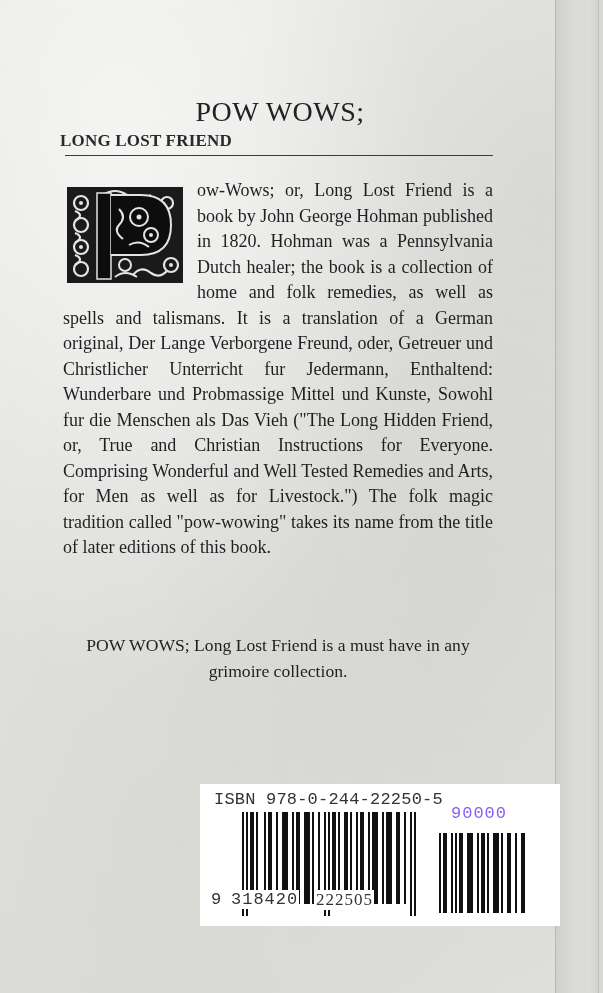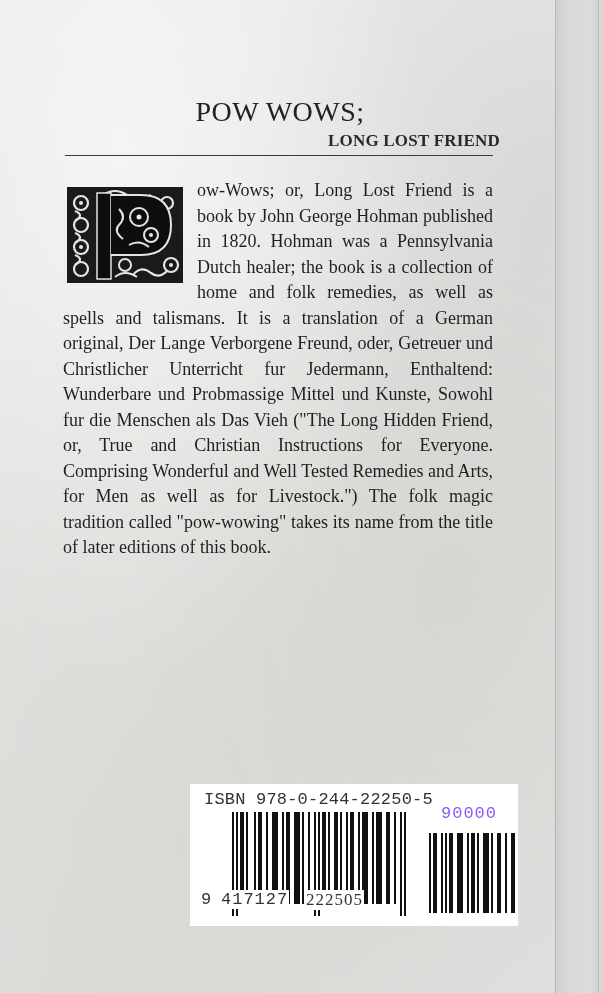--- a/index.html
+++ b/index.html
@@ -28,21 +28,21 @@
       background: #d8d8d6;
       border-left: 1px solid #bdbdbb;
     }
     .title {
       position: absolute; top: 96px; left: 60px; width: 440px;
       text-align: center; font-size: 28px; letter-spacing: 0.5px;
       color: #222;
     }
     .subtitle {
       position: absolute; top: 131px; left: 60px; width: 440px;
-      text-align: right; font-size: 17px; font-weight: bold; color: #2a2a2a;
+      text-align: left; font-size: 17px; font-weight: bold; color: #2a2a2a;
       letter-spacing: 0.2px;
     }
     .title-rule {
       position: absolute; top: 155px; left: 65px; width: 428px; height: 0;
       border-top: 1.5px solid #3a3a3a;
     }
     .body-text {
       position: absolute; top: 178px; left: 63px; width: 430px;
       font-size: 18px; line-height: 25.5px; text-align: justify;
       color: #1f1f1f;
@@ -50,21 +50,21 @@
     .dropcap {
       float: left; width: 124px; height: 106px; margin: 3px 10px 0 0;
       position: relative;
     }
     .dropcap svg { width: 100%; height: 100%; display: block; }
     .closing {
       position: absolute; top: 632px; left: 63px; width: 430px;
       text-align: center; font-size: 17.6px; line-height: 26px; color: #1f1f1f;
     }
     .barcode-box {
-      position: absolute; left: 190px; top: 784px; width: 328px; height: 142px;
+      position: absolute; left: 200px; top: 784px; width: 360px; height: 142px;
       background: #ffffff;
     }
     .isbn-text {
       position: absolute; left: 14px; top: 6px;
       font-family: "Liberation Mono", "DejaVu Sans Mono", monospace;
       font-size: 17px; color: #333; letter-spacing: 0.2px;
     }
     .addon-text {
       position: absolute; left: 251px; top: 20px;
       font-family: "Liberation Mono", "DejaVu Sans Mono", monospace;
@@ -129,20 +129,21 @@
           <circle cx="88" cy="54" r="2"></circle>
           <circle cx="18" cy="22" r="2"></circle>
           <circle cx="18" cy="66" r="2"></circle>
           <circle cx="108" cy="84" r="2"></circle>
         </g>
       </svg>
     </div>
     <span>ow-Wows; or, Long Lost Friend is a book by John George Hohman published in 1820. Hohman was a Pennsylvania Dutch healer; the book is a collection of home and folk remedies, as well as spells and talismans. It is a translation of a German original, Der Lange Verborgene Freund, oder, Getreuer und Christlicher Unterricht fur Jedermann, Enthaltend: Wunderbare und Probmassige Mittel und Kunste, Sowohl fur die Menschen als Das Vieh ("The Long Hidden Friend, or, True and Christian Instructions for Everyone. Comprising Wonderful and Well Tested Remedies and Arts, for Men as well as for Livestock.") The folk magic tradition called "pow-wowing" takes its name from the title of later editions of this book.</span>
   </div>
 
+  <div class="closing">POW WOWS; Long Lost Friend is a must have in any grimoire collection.</div>
 
   <div class="barcode-box">
     <div class="isbn-text">ISBN 978-0-244-22250-5</div>
     <div class="addon-text">90000</div>
 
     <svg class="main-bars" viewBox="0 0 180 104" preserveAspectRatio="none" xmlns="http://www.w3.org/2000/svg">
       <g fill="#111">
         <rect x="0" y="0" width="2" height="104"></rect>
           <rect x="4" y="0" width="2" height="104"></rect>
         <rect x="8" y="0" width="4" height="92"></rect>
@@ -189,17 +190,17 @@
           <rect x="54" y="0" width="6" height="80"></rect>
         <rect x="62" y="0" width="2" height="80"></rect>
           <rect x="68" y="0" width="4" height="80"></rect>
         <rect x="76" y="0" width="2" height="80"></rect>
           <rect x="82" y="0" width="4" height="80"></rect>
       </g>
     </svg>
 
     <div class="digits-row">
       <span style="left:-20px; top:0;">9</span>
-      <span style="left:0px; top:0;">417127</span>
+      <span style="left:0px; top:0;">318420</span>
       <span style="left:85px; top:0;font-family:Liberation Serif, serif;">222505</span>
     </div>
   </div>
 </div>
 
 </body></html>

